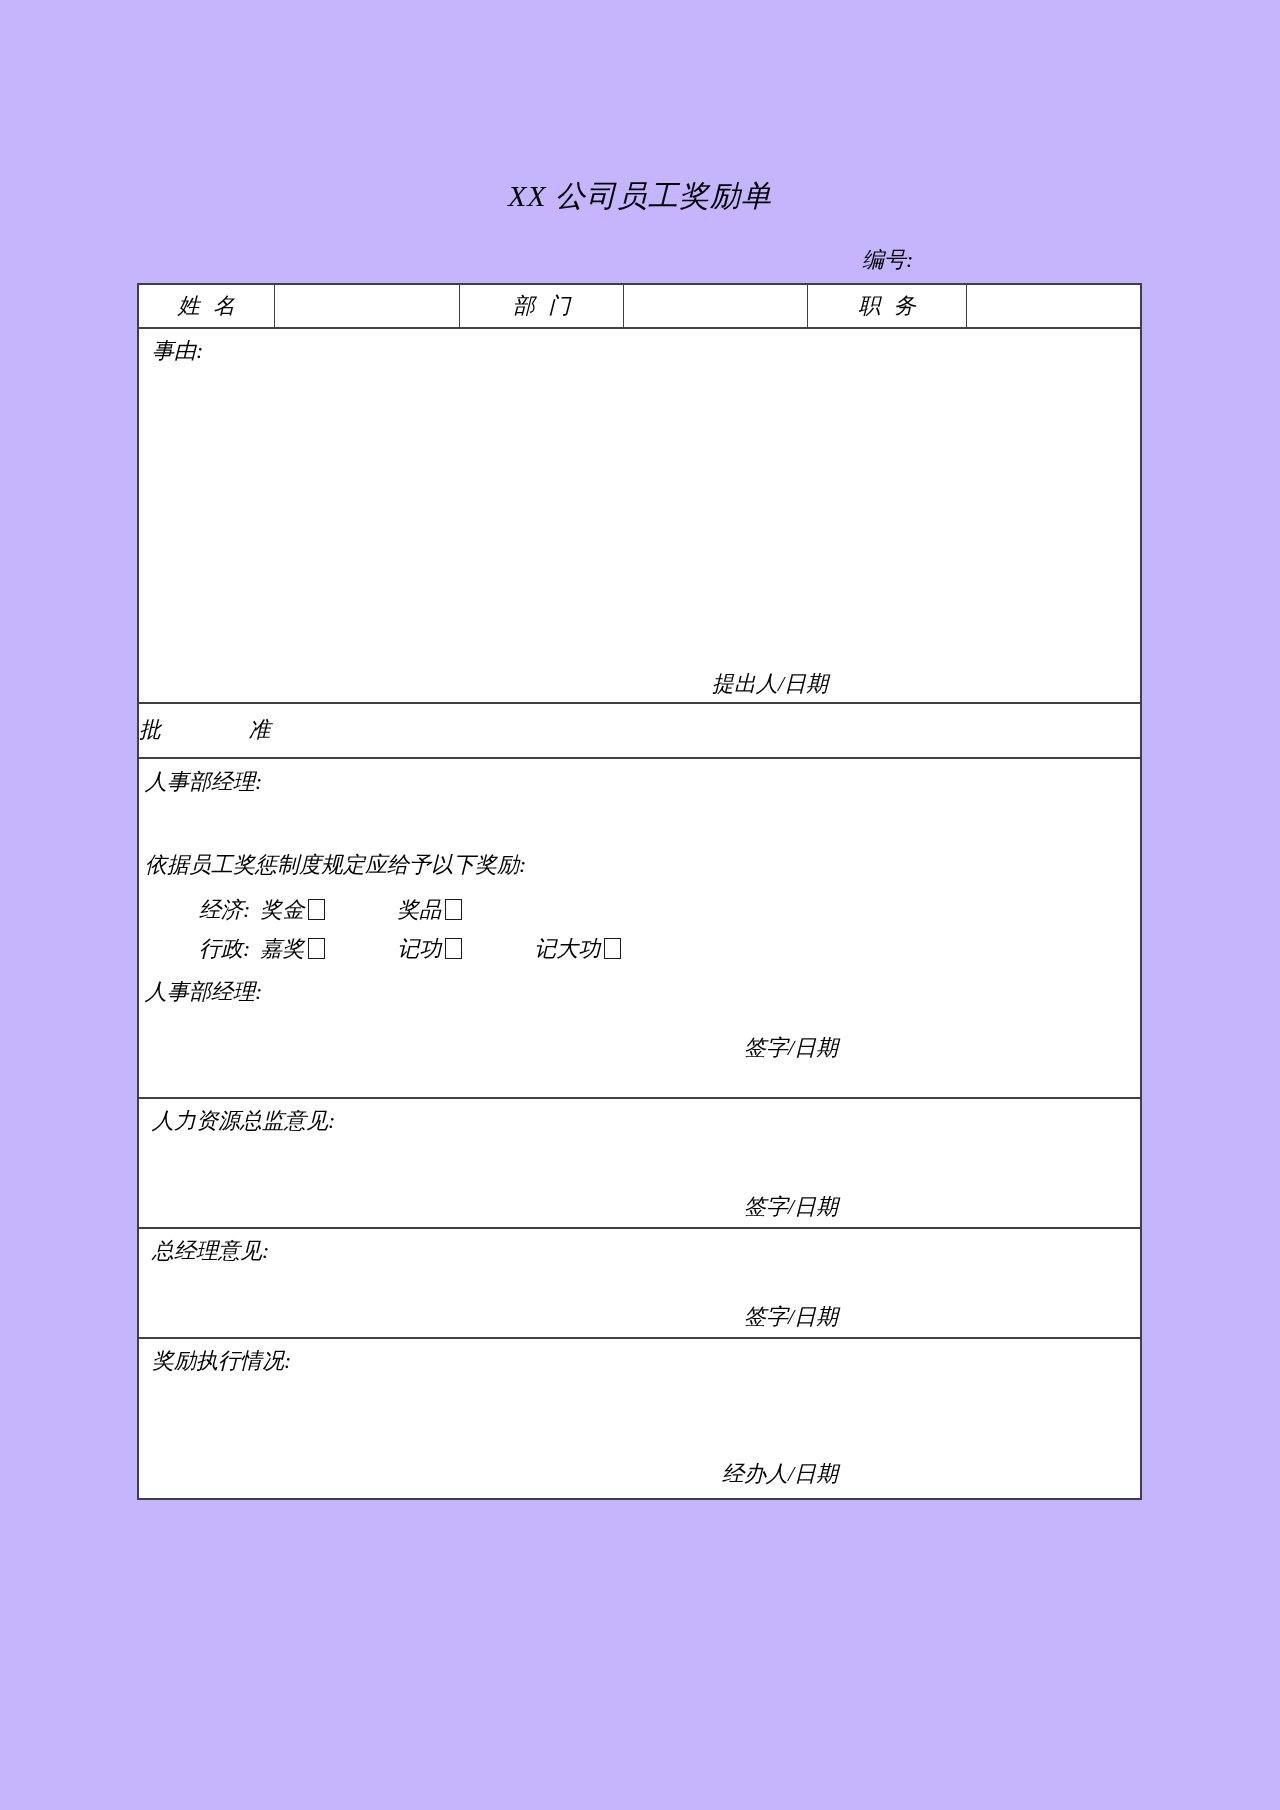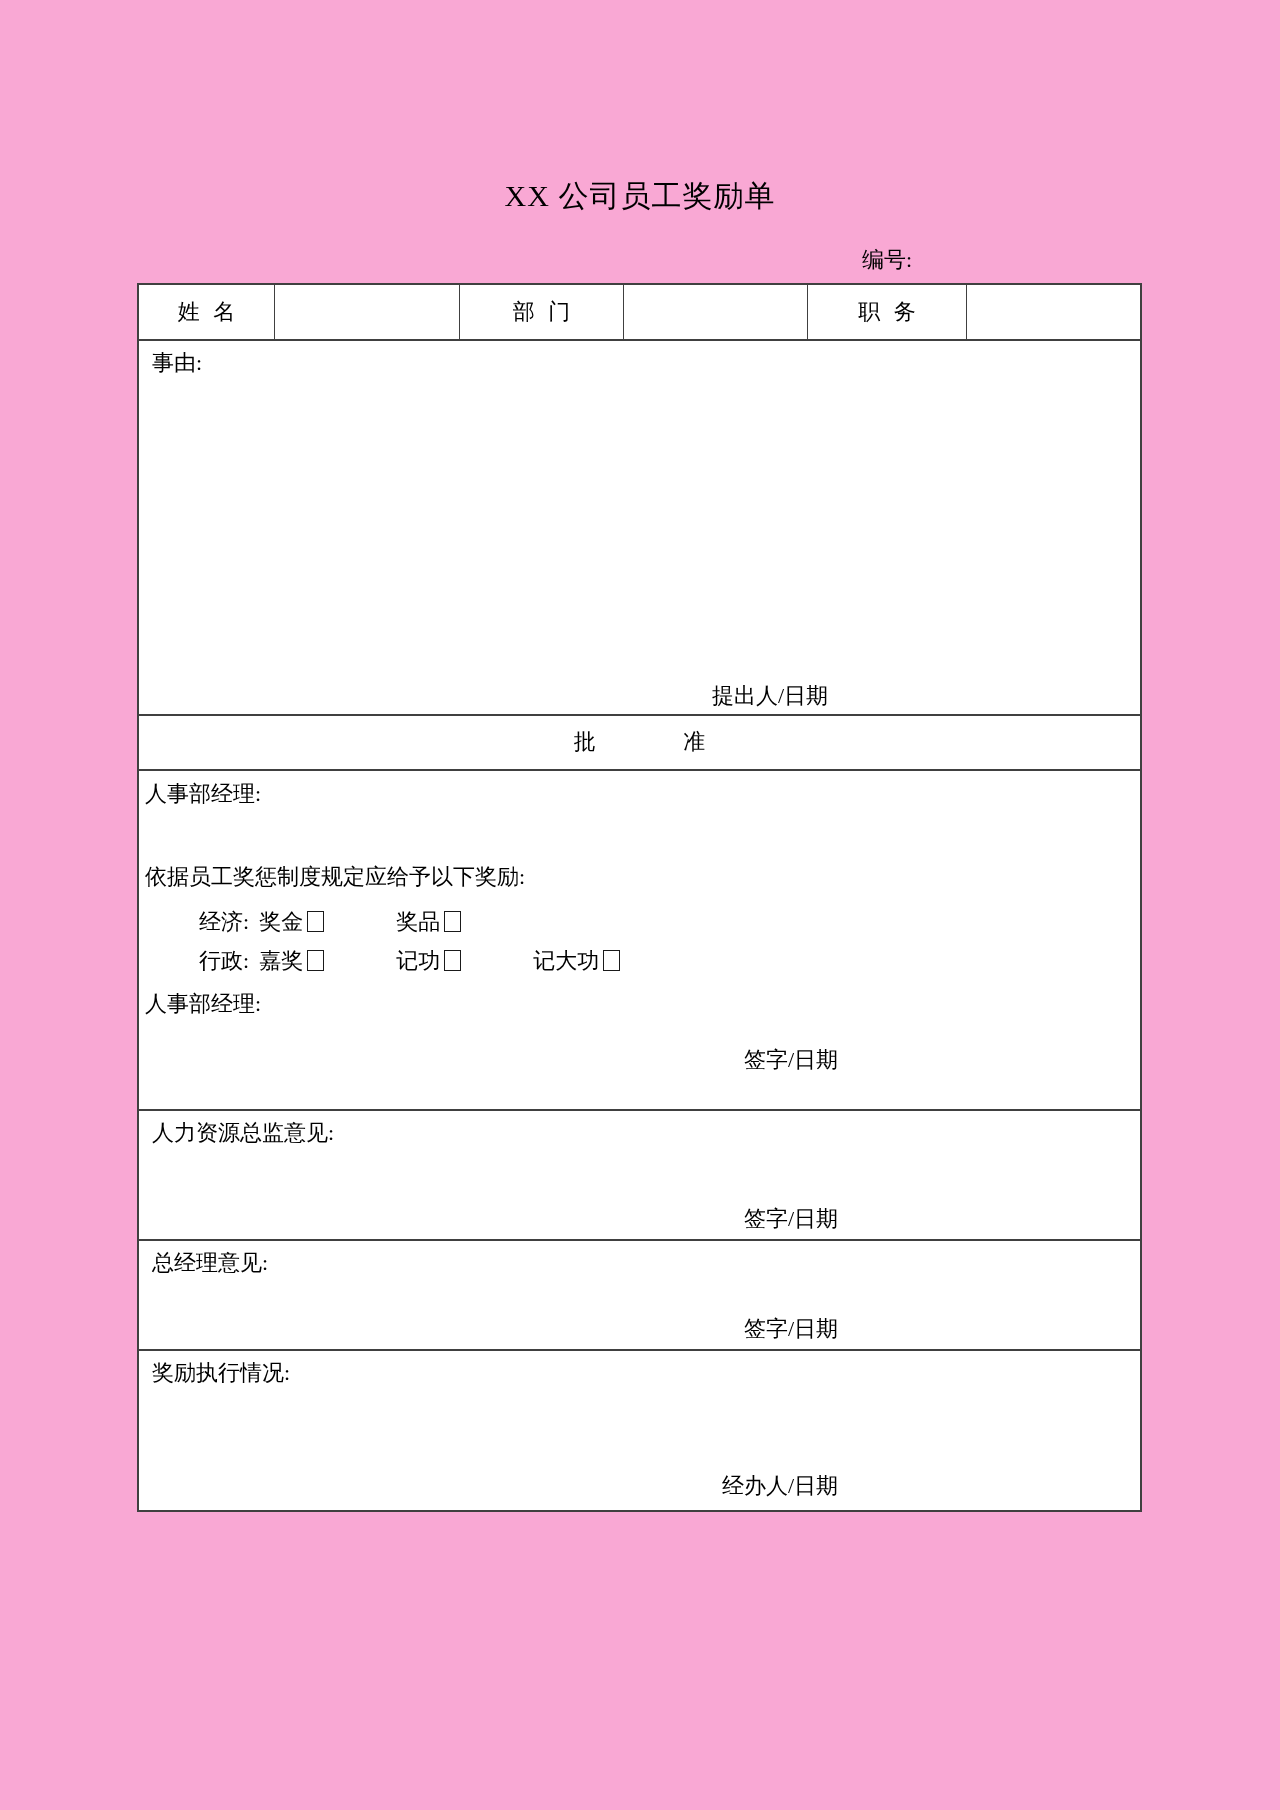--- a/index.html
+++ b/index.html
@@ -1,42 +1,43 @@
 <!DOCTYPE html>
 <html><head>
 <meta charset="utf-8">
 <style>
   html,body{margin:0;padding:0;background:#ffffff;}
   .page{
     position:relative;
     width:1280px;height:1810px;
-    background:#f9a8d4;
+    background:#c4b5fd;
     color:#000;
     font-family:"Liberation Serif","DejaVu Serif",serif;
     font-size:22px;
     line-height:1.2;
     overflow:hidden;
+    font-style:italic;
   }
   .doc-title{
     position:absolute;top:178px;left:0;width:100%;
     text-align:center;font-size:30px;letter-spacing:1px;
     white-space:pre;
   }
   .serial-label{
     position:absolute;top:247px;left:862px;font-size:22px;
   }
   .form{
     position:absolute;left:137px;top:283px;width:1005px;
     border:2px solid #404040;box-sizing:border-box;background:#fff;
   }
   .row{position:relative;box-sizing:border-box;border-bottom:2px solid #404040;}
   .row:last-child{border-bottom:none;}
-  .r-info{height:56px;display:flex;align-items:stretch;}
+  .r-info{height:44px;display:flex;align-items:stretch;}
   .r-reason{height:375px;}
-  .r-approve{height:55px;display:flex;align-items:center;justify-content:center;}
+  .r-approve{height:55px;display:flex;align-items:center;justify-content:flex-start;}
   .r-hrm{height:340px;}
   .r-hrd{height:130px;}
   .r-gm{height:110px;}
   .r-exec{height:159px;}
 
   .cell{
     box-sizing:border-box;border-right:1px solid #404040;
     display:flex;align-items:center;justify-content:center;
     overflow:hidden;
   }

